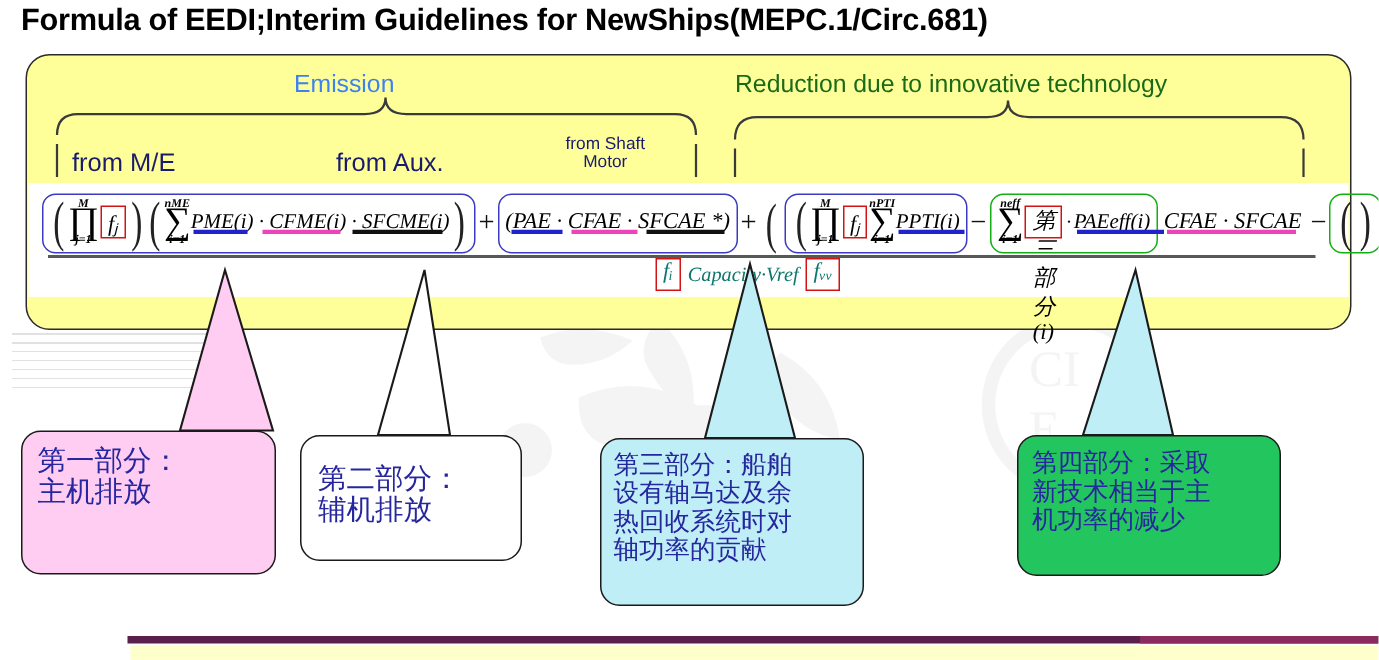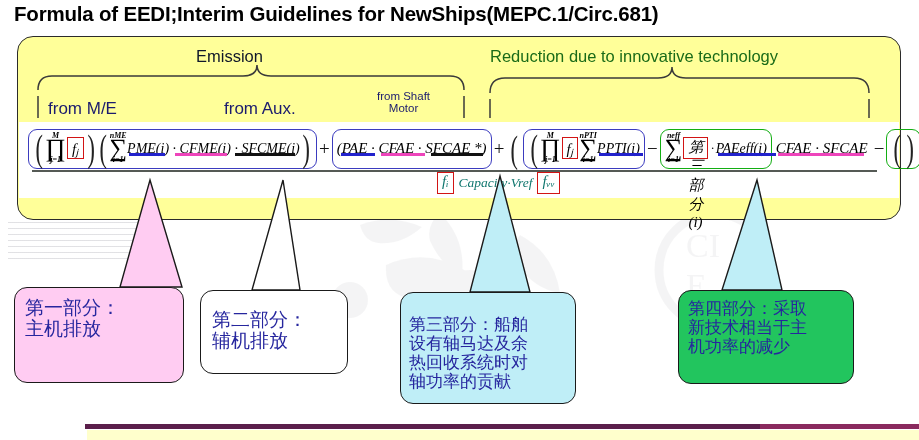--- a/index.html
+++ b/index.html
@@ -41,21 +41,21 @@
     box-sizing:border-box;
   }
   
   .formula-strip{
     position:absolute;left:19px;top:122px;width:880px;height:76px;
     background:#ffffff;
   }
 
   
   .lbl{position:absolute;white-space:nowrap;line-height:1.05;}
-  .lbl-emission{left:196px;top:48px;font-size:16.5px;color:#0f172a;}
+  .lbl-emission{left:196px;top:48px;font-size:16.5px;color:#3b82f6;}
   .lbl-reduction{left:490px;top:48px;font-size:16.5px;color:#1a6b18;}
   .lbl-me{left:48px;top:100px;font-size:17px;color:#1b1b6e;}
   .lbl-aux{left:224px;top:100px;font-size:17px;color:#1b1b6e;}
   .lbl-shaft{left:377px;top:90px;font-size:11.5px;color:#1b1b6e;text-align:center;}
 
   
   .overlay{position:absolute;left:0;top:0;width:919px;height:440px;pointer-events:none;}
 
   
   .formula{
@@ -108,21 +108,21 @@
 
   
   .callout{
     position:absolute;box-sizing:border-box;
     border:1.6px solid #1a1a1a;border-radius:13px;
     font-family:"Liberation Sans", sans-serif;
     color:#26269e;line-height:1.12;
   }
   .c1{left:14px;top:287px;width:170px;height:96px;background:#ffccf2;font-size:19px;padding:9px 10px;}
   .c2{left:200px;top:290px;width:148px;height:84px;background:#ffffff;font-size:19px;padding:18px 11px;}
-  .c3{left:400px;top:292px;width:176px;height:112px;background:#bfeef7;font-size:17px;padding:22px 8px;}
+  .c3{left:400px;top:292px;width:176px;height:112px;background:#bfeef7;font-size:17px;padding:7px 8px;}
   .c4{left:678px;top:290px;width:176px;height:94px;background:#22c55e;font-size:17px;padding:8px 9px;}
 
   
   .bottom-bar{
     position:absolute;left:85px;top:424px;width:834px;height:5px;
     background:#5b1f4b;
   }
   .bottom-yellow{
     position:absolute;left:87px;top:430px;width:832px;height:10px;
     background:#ffffcc;

